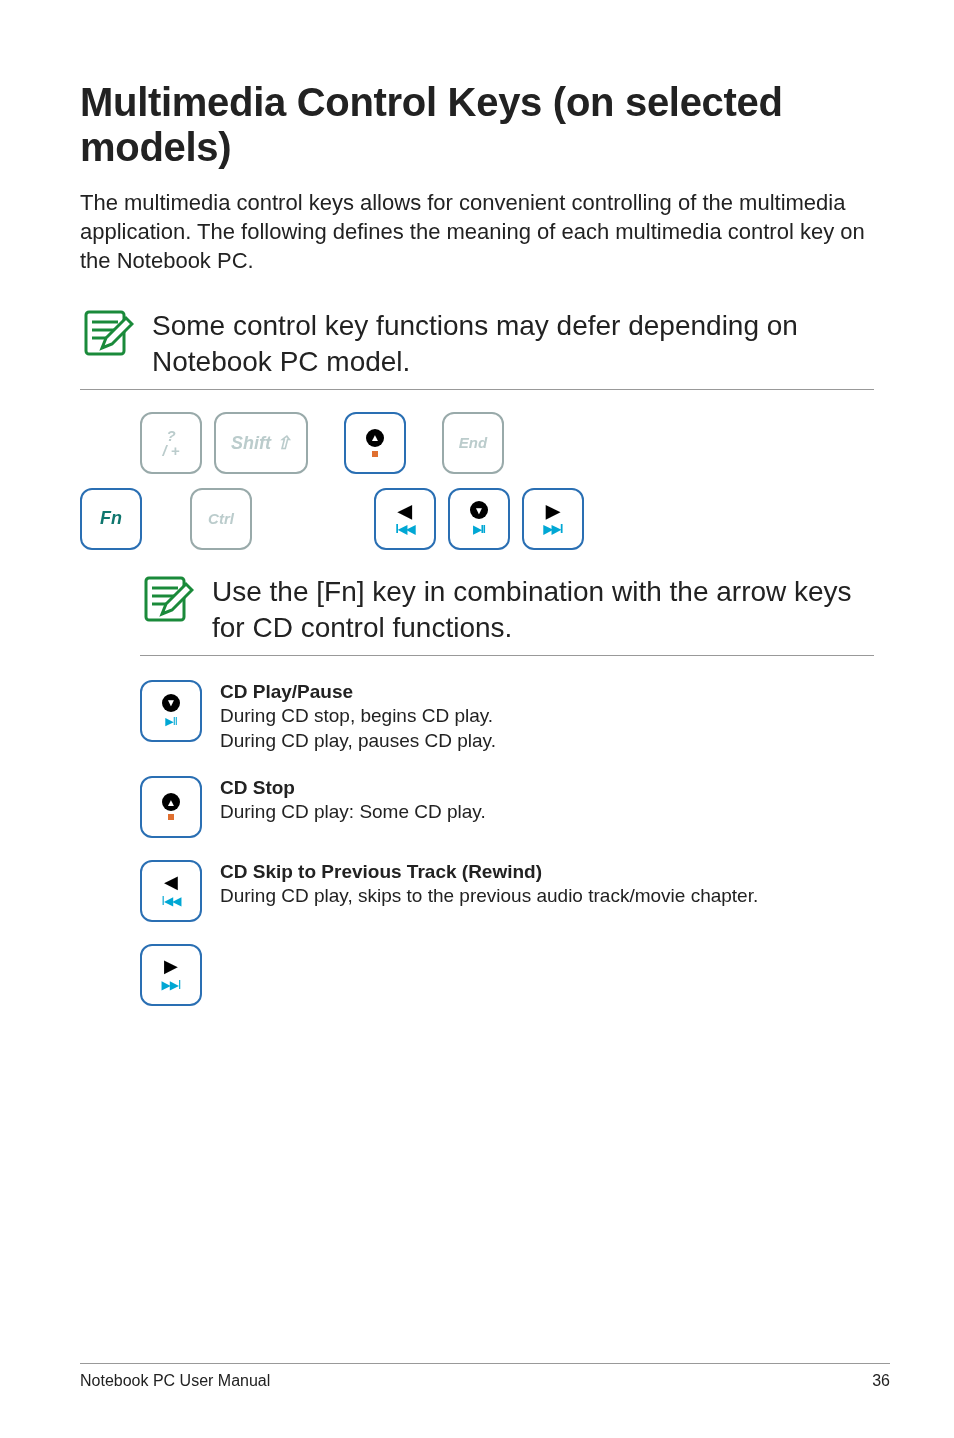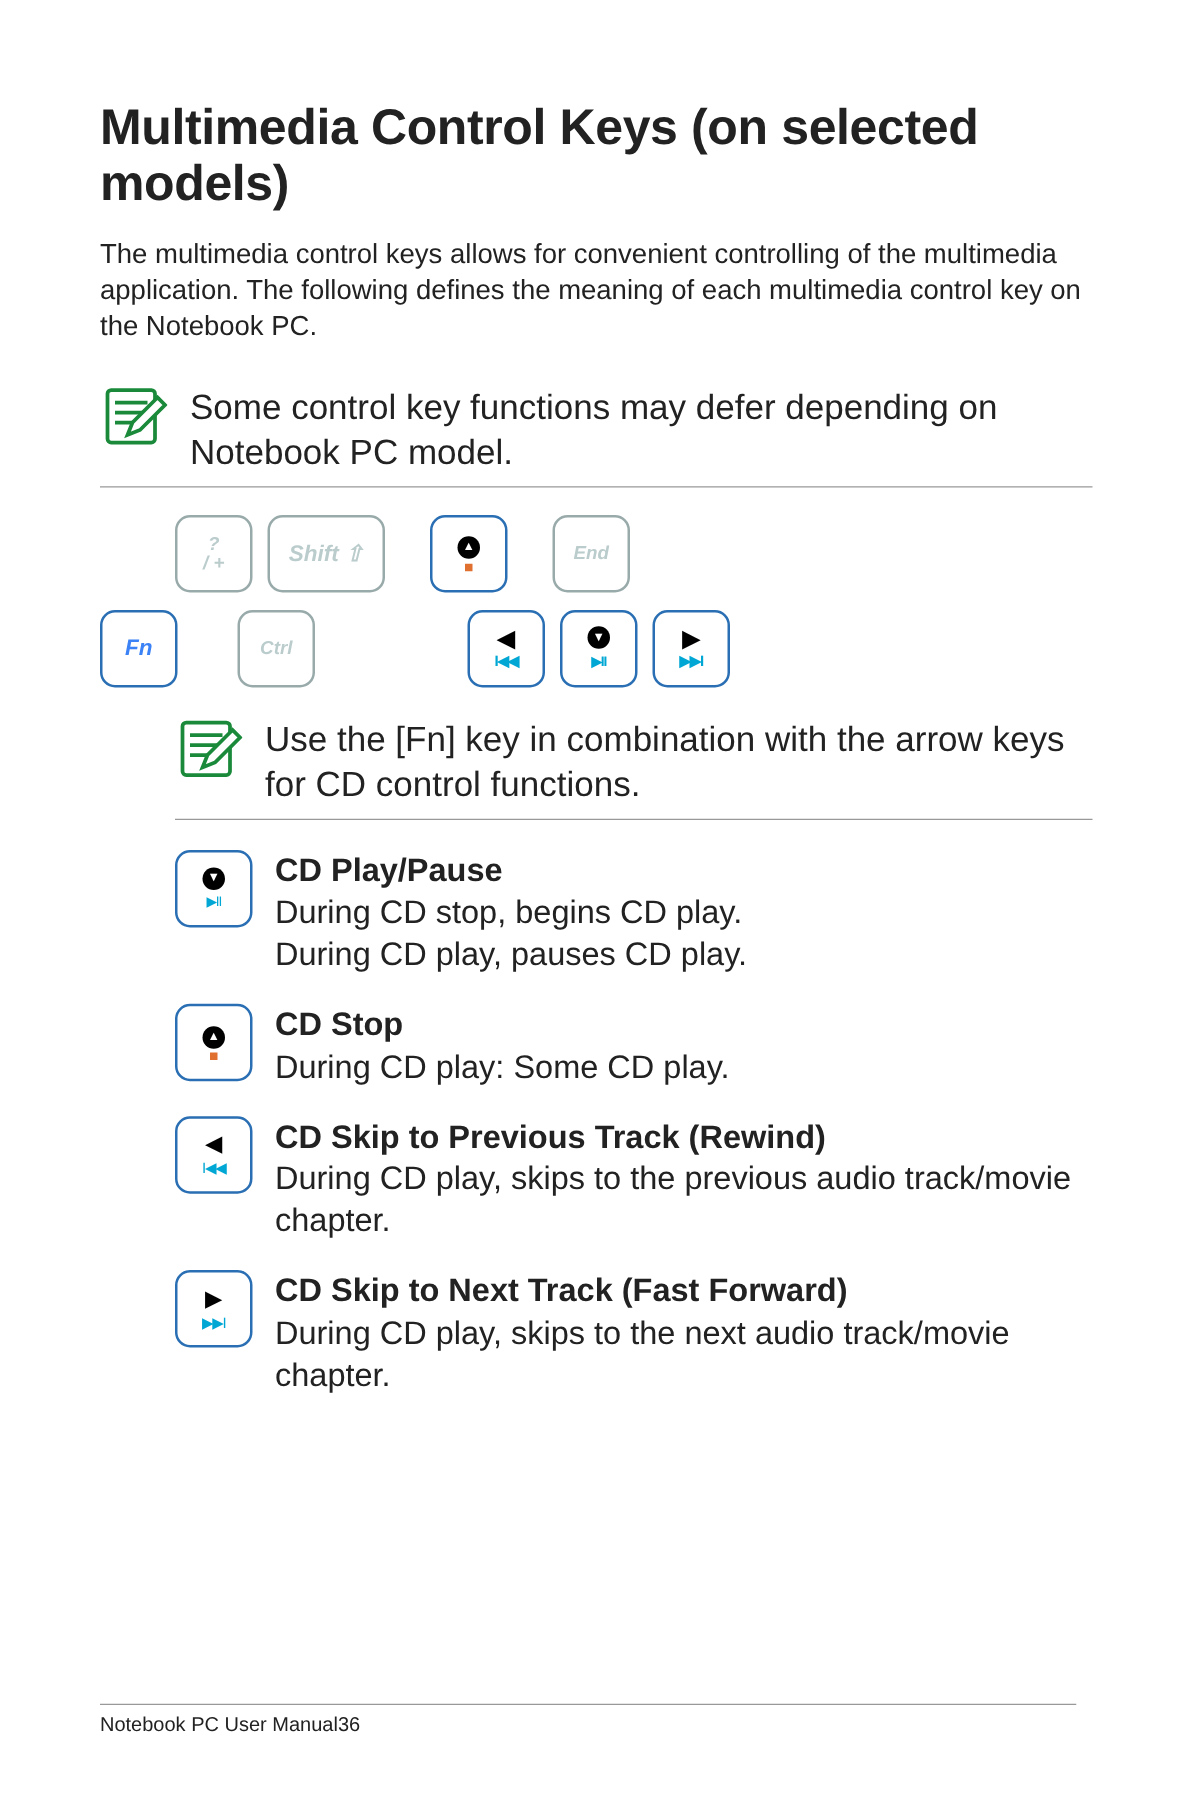--- a/index.html
+++ b/index.html
@@ -68,21 +68,21 @@
     flex-direction: column;
     align-items: center;
     justify-content: center;
     color: #bcc;
     font-weight: 600;
     font-size: 18px;
     background: #fff;
   }
   .key.small { width: 62px; height: 62px; }
   .key.wide  { width: 94px; height: 62px; }
-  .key.fn    { width: 62px; height: 62px; border-color:#2a6fb3; color:#3b82f6; font-style: italic; }
+  .key.fn    { width: 62px; height: 62px; border-color:#2a6fb3; color:#0f766e; font-style: italic; }
   .key .top-label { font-size: 15px; font-style: italic; line-height:1; }
   .key .bot-label { font-size: 15px; font-style: italic; line-height:1; }
   .key.arrow { border-color:#2a6fb3; color:#2a6fb3; }
   .key.arrow .arrow-glyph { font-size: 18px; color:#000; line-height:1; }
   .key.arrow .sub { font-size: 12px; color:#00a7d4; margin-top:2px; letter-spacing:-1px; }
   .key.arrow.stop-up .circle { width:18px; height:18px; border-radius:50%; background:#000; display:flex; align-items:center; justify-content:center; color:#fff; font-size:10px; }
   .key.arrow.stop-up .sq { width:6px; height:6px; background:#e07030; margin-top:4px; }
   .key.arrow.play-dn .circle { width:18px; height:18px; border-radius:50%; background:#000; display:flex; align-items:center; justify-content:center; color:#fff; font-size:10px; }
   .key.arrow.play-dn .pp { color:#00a7d4; font-size:11px; margin-top:4px; letter-spacing:-1px; }
 
@@ -104,31 +104,32 @@
     flex-direction:column;
     align-items:center;
     justify-content:center;
     gap:3px;
   }
   .func-key .circle { width:18px; height:18px; border-radius:50%; background:#000; display:flex; align-items:center; justify-content:center; color:#fff; font-size:10px; }
   .func-key .sq { width:6px; height:6px; background:#e07030; }
   .func-key .pp { color:#00a7d4; font-size:11px; letter-spacing:-1px; }
   .func-key .arrow-glyph { font-size:18px; color:#000; line-height:1; }
   .func-key .sub { color:#00a7d4; font-size:12px; letter-spacing:-1px; }
-  .func-text { font-size:26px; line-height:1.3; }
+  .func-text { font-size:19px; line-height:1.3; }
   .func-text b { font-weight:700; }
 
   .footer {
     position:absolute;
     bottom:48px;
     left:80px;
-    right:93px;
+    right:64px;
     border-top:1px solid #999;
     padding-top:8px;
     display:flex;
+    justify-content:space-between;
     font-size:16px;
     color:#222;
   }
 </style>
 </head>
 <body>
 
 <h1>Multimedia Control Keys (on selected models)</h1>
 
 <p class="intro">The multimedia control keys allows for convenient controlling of the multimedia application. The following defines the meaning of each multimedia control key on the Notebook PC.</p>
@@ -242,24 +243,20 @@
       <b>CD Skip to Previous Track (Rewind)</b><br>
       <span>During CD play, skips to the previous audio track/movie chapter.</span>
     </div>
   </div>
 
   <div class="func-item">
     <div class="func-key">
       <span class="arrow-glyph">▶</span>
       <span class="sub">▶▶І</span>
     </div>
-    <div class="func-text">
-      <b>CD Skip to Next Track (Fast Forward)</b><br>
-      <span>During CD play, skips to the next audio track/movie chapter.</span>
-    </div>
   </div>
 
 </div>
 
 <div class="footer">
   <span>Notebook PC User Manual</span>
   <span>36</span>
 </div>
 
 </body></html>

